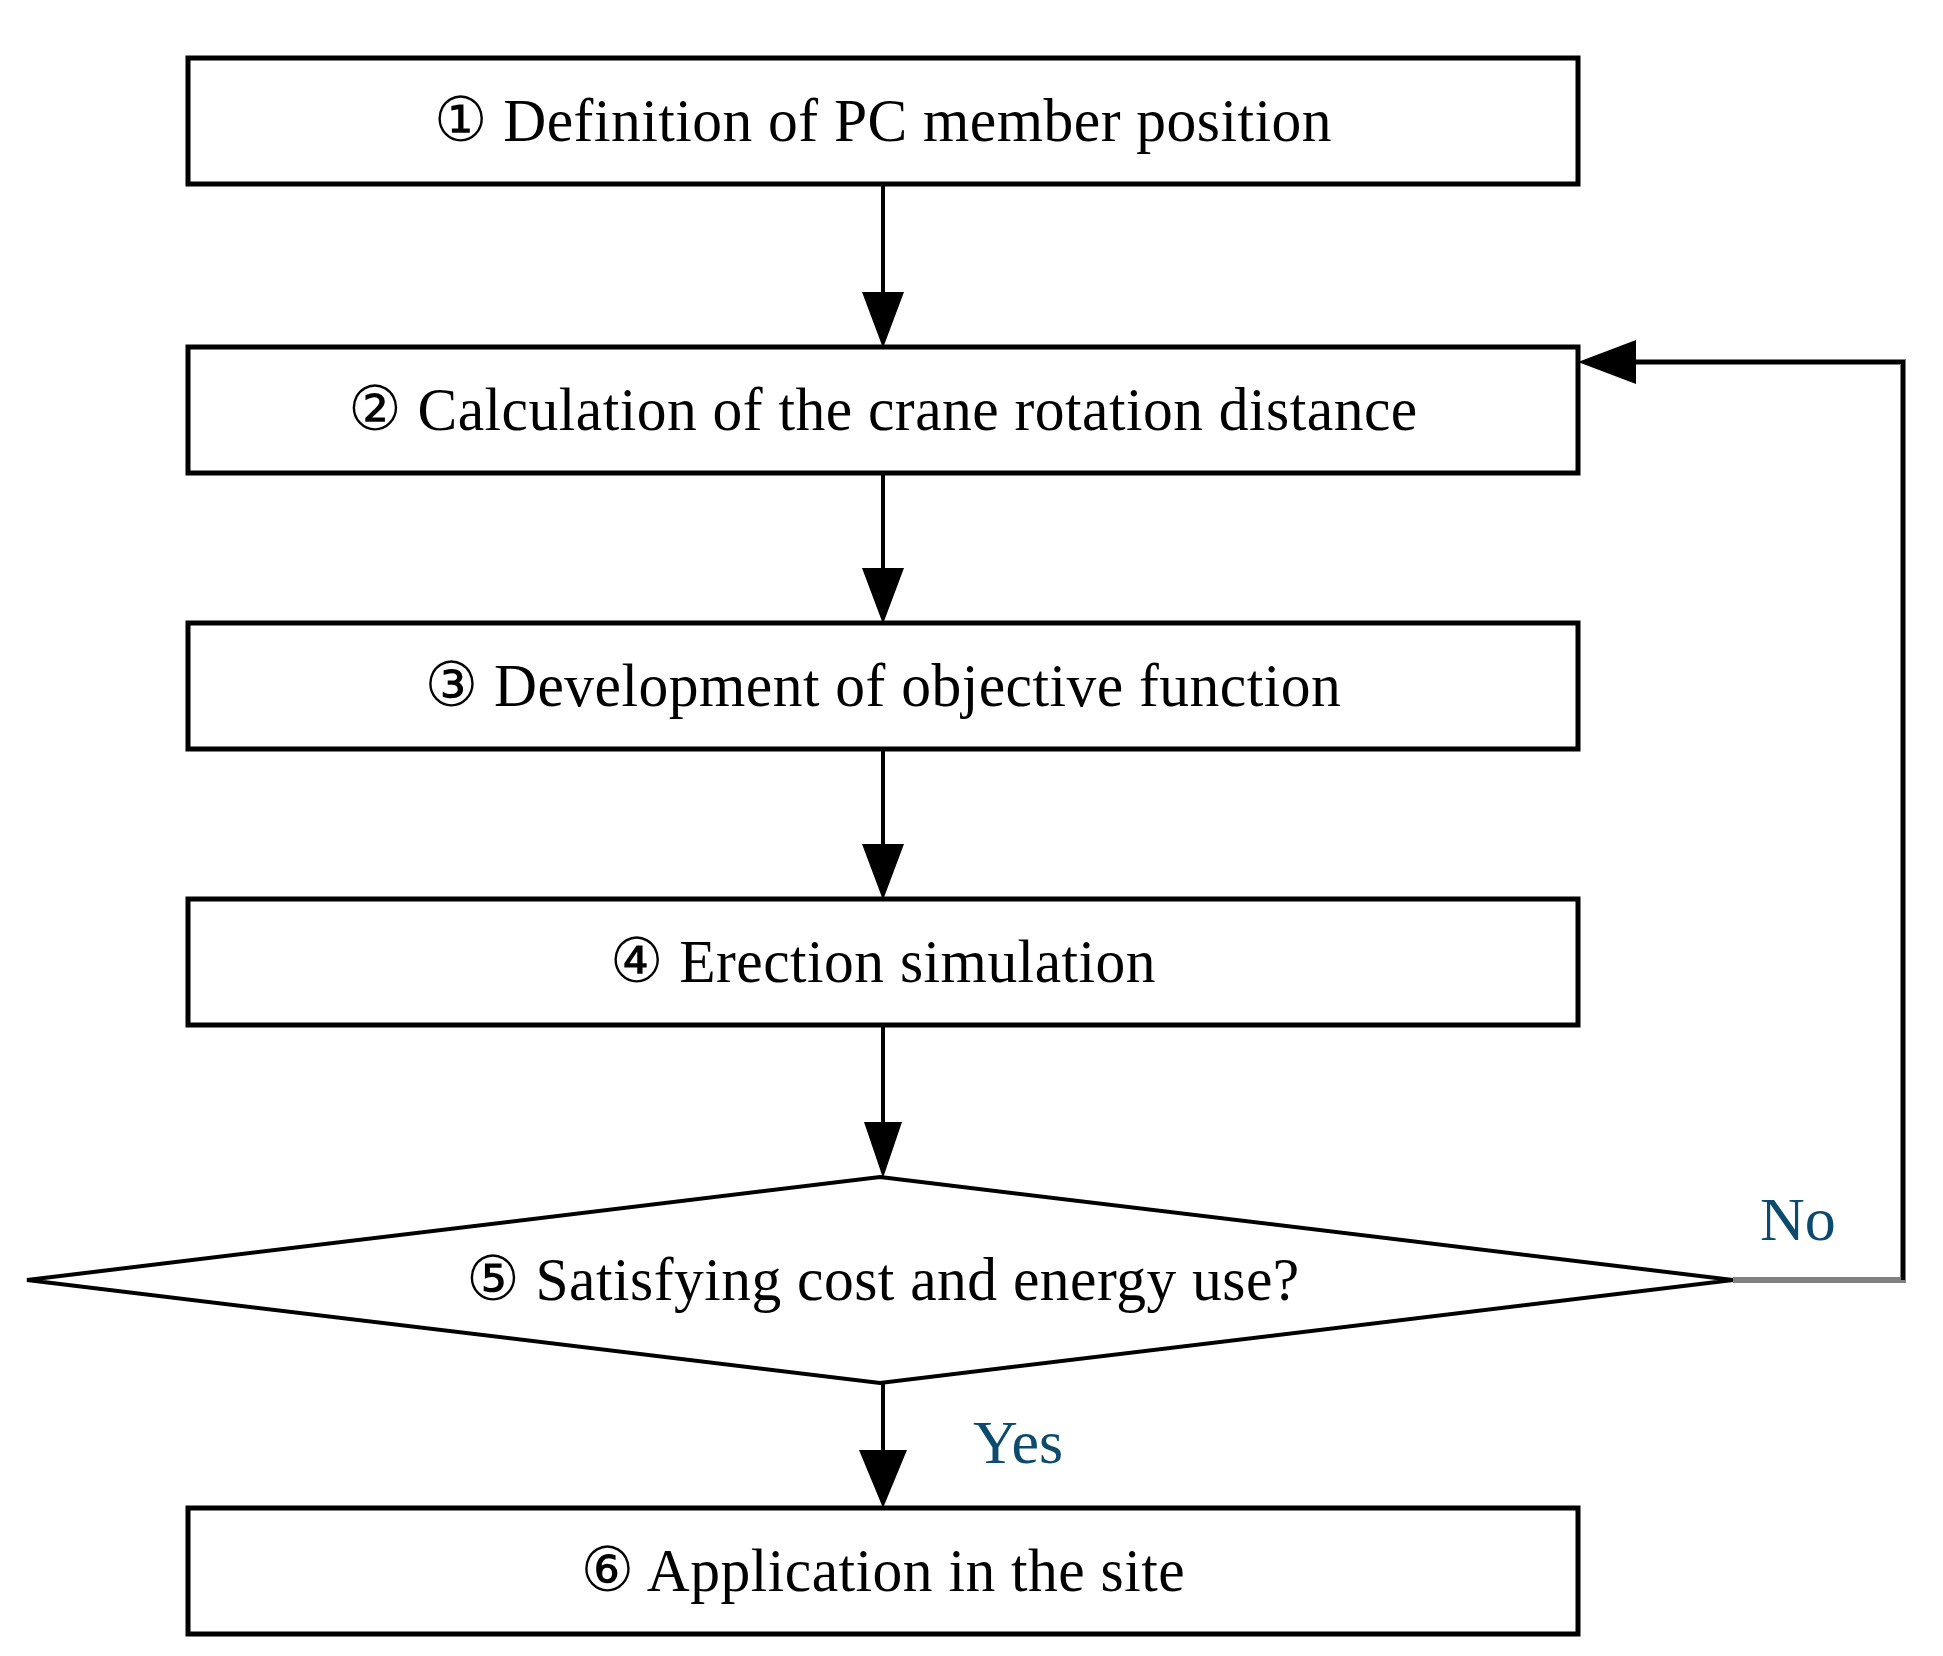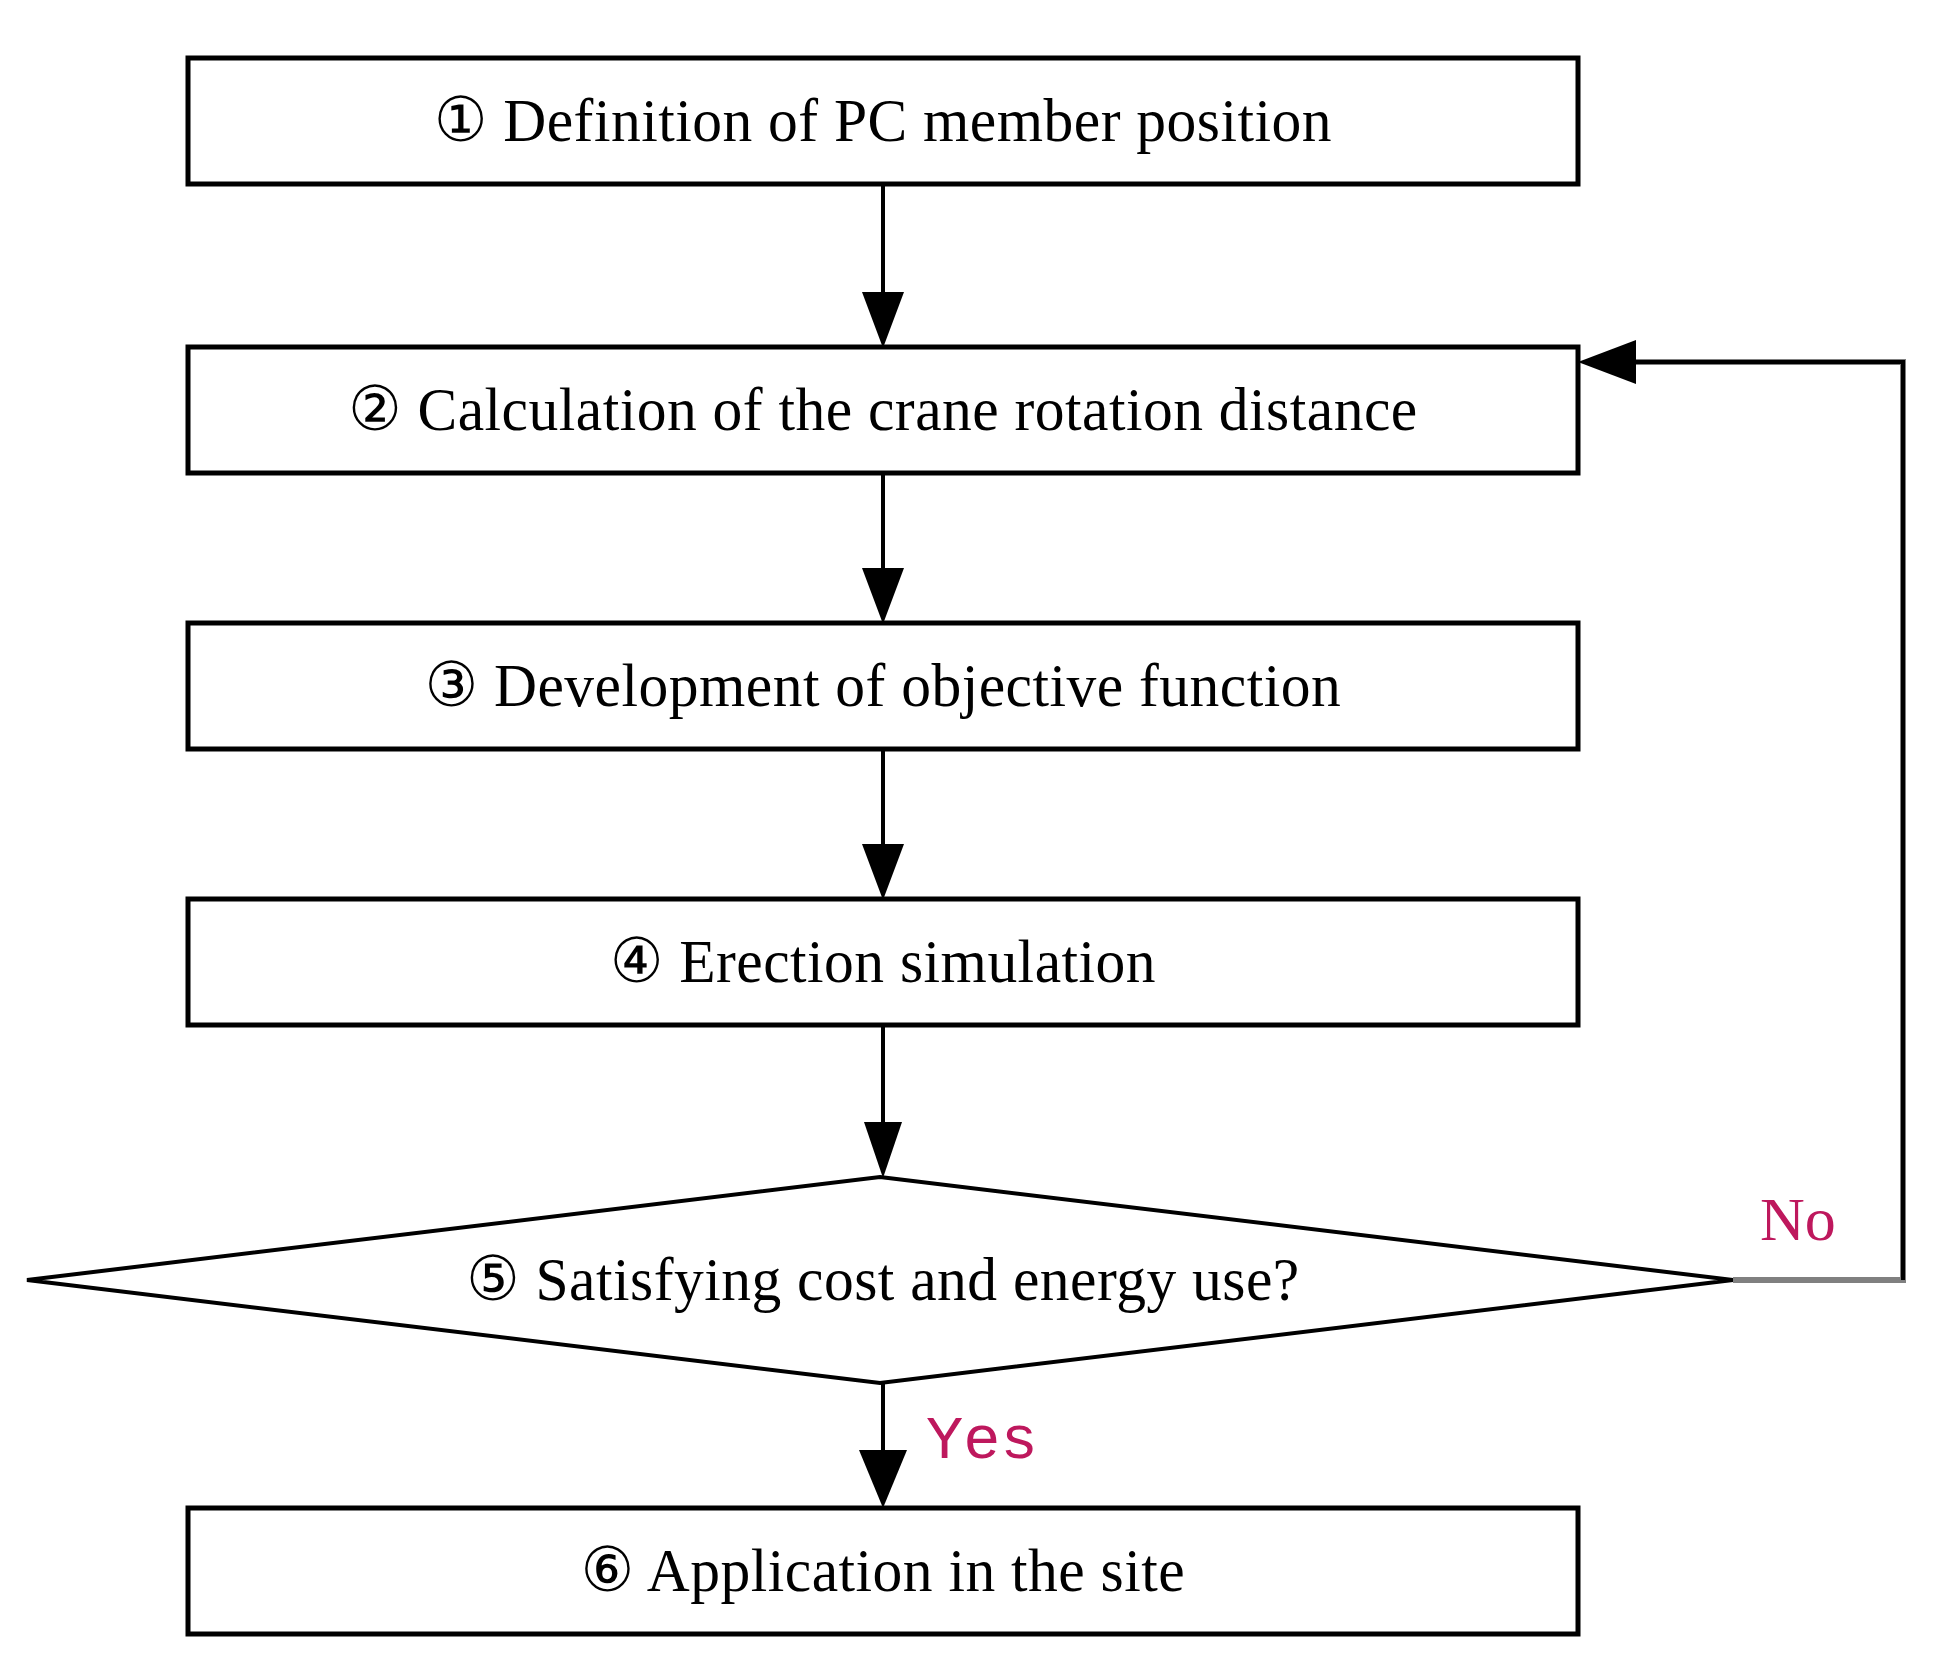--- a/index.html
+++ b/index.html
@@ -38,21 +38,21 @@
     color: #000000;
     white-space: nowrap;
     font-size: 62px;
     line-height: 1.05;
     letter-spacing: 0.5px;
     transform: scaleX(0.96);
   }
   .edge-label {
     position: absolute;
     font-family: "Liberation Serif", "DejaVu Serif", serif;
-    color: #be185d;
+    color: #0c4a6e;
     font-size: 62px;
     line-height: 1;
     white-space: nowrap;
   }
 </style>
 </head>
 <body>
 
 <div id="flow-root">
 
@@ -109,15 +109,15 @@
   <div class="node-label" style="left:188px; top:623px; width:1390px; height:126px;">③ Development of objective function</div>
 
   <div class="node-label" style="left:188px; top:899px; width:1390px; height:126px;">④ Erection simulation</div>
 
   <div class="node-label" style="left:188px; top:1222px; width:1390px; height:116px;">⑤ Satisfying cost and energy use?</div>
 
   <div class="node-label" style="left:188px; top:1508px; width:1390px; height:126px;">⑥ Application in the site</div>
 
   <div class="edge-label" style="left:1760px; top:1188px;">No</div>
 
-  <div class="edge-label" style="left:926px; top:1411px;font-family:Liberation Mono, monospace;">Yes</div>
+  <div class="edge-label" style="left:973px; top:1411px;">Yes</div>
 
 </div>
 
 </body></html>

